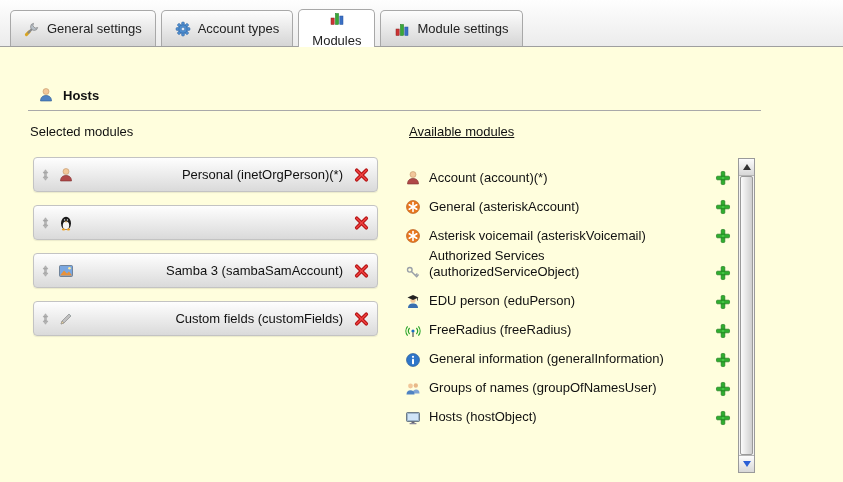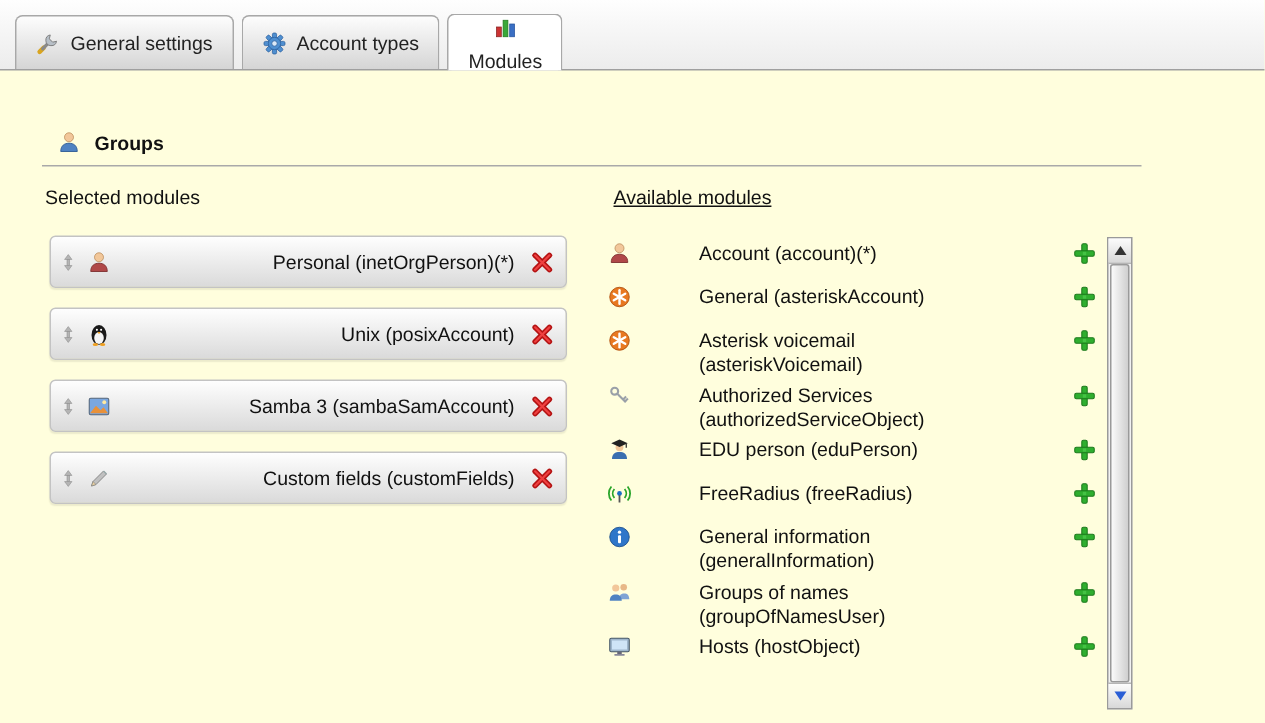--- a/index.html
+++ b/index.html
@@ -41,21 +41,21 @@
     background:linear-gradient(#fefefe,#dadada);
     display:flex;align-items:center;position:relative;box-sizing:border-box;
     box-shadow:0 1px 1px rgba(0,0,0,0.08);
   }
   .handle{position:absolute;left:5px;top:50%;transform:translateY(-50%);cursor:grab;line-height:0;}
   .sel-center{flex:1;display:flex;align-items:center;justify-content:space-between;gap:9px;padding:0 34px 0 24px;}
   .del-btn{position:absolute;right:7px;top:50%;transform:translateY(-50%);cursor:pointer;line-height:0;background:none;border:none;padding:0;}
   .mod-icon{width:16px;height:16px;flex:0 0 16px;line-height:0;}
   
   .available-list{position:absolute;left:405px;top:159px;width:332px;}
-  .avail-row{display:flex;align-items:flex-start;min-height:25px;padding:2px 0;gap:37px;}
+  .avail-row{display:flex;align-items:flex-end;min-height:25px;padding:2px 0;}
   .avail-label{width:263px;padding-left:8px;line-height:1.25;}
   .add-btn{margin-left:auto;margin-right:6px;cursor:pointer;line-height:0;background:none;border:none;padding:0;}
   
   .scrollbar{position:absolute;left:738px;top:158px;width:17px;height:315px;border:1px solid #9a9a9a;background:#f2f2f2;box-sizing:border-box;}
   .sb-btn{height:16px;display:flex;align-items:center;justify-content:center;background:linear-gradient(#fcfcfc,#d8d8d8);cursor:pointer;}
   .sb-btn.up{border-bottom:1px solid #b5b5b5;}
   .sb-btn.down{position:absolute;bottom:0;left:0;right:0;border-top:1px solid #b5b5b5;}
   .tri-up{width:0;height:0;border-left:4px solid transparent;border-right:4px solid transparent;border-bottom:6px solid #333;}
   .tri-down{width:0;height:0;border-left:4px solid transparent;border-right:4px solid transparent;border-top:6px solid #2b5fd6;}
   .sb-thumb{position:absolute;left:1px;right:1px;top:17px;bottom:17px;background:linear-gradient(90deg,#fbfbfb,#cfcfcf);border:1px solid #9a9a9a;border-radius:2px;box-sizing:border-box;cursor:pointer;}
@@ -86,28 +86,36 @@
     <span class="tab-label">Account types</span>
   </div>
     <div class="tab active">
     <span class="tab-icon"><svg viewBox="0 0 16 16" width="16" height="16">
           <rect x="2" y="8" width="3.2" height="6.5" fill="#cc3333" stroke="#882222" stroke-width="0.5"></rect>
           <rect x="6.4" y="3.5" width="3.2" height="11" fill="#39a839" stroke="#1f7a1f" stroke-width="0.5"></rect>
           <rect x="10.8" y="6" width="3.2" height="8.5" fill="#3a6fc4" stroke="#24539e" stroke-width="0.5"></rect>
         </svg></span>
     <span class="tab-label">Modules</span>
   </div>
+    <div class="tab">
+    <span class="tab-icon"><svg viewBox="0 0 16 16" width="16" height="16">
+          <rect x="2" y="8" width="3.2" height="6.5" fill="#cc3333" stroke="#882222" stroke-width="0.5"></rect>
+          <rect x="6.4" y="3.5" width="3.2" height="11" fill="#39a839" stroke="#1f7a1f" stroke-width="0.5"></rect>
+          <rect x="10.8" y="6" width="3.2" height="8.5" fill="#3a6fc4" stroke="#24539e" stroke-width="0.5"></rect>
+        </svg></span>
+    <span class="tab-label">Module settings</span>
+  </div>
   </div>
 
 <div class="section-header">
   <span class="section-icon"><svg viewBox="0 0 16 16" width="16" height="16">
         <circle cx="8" cy="4.5" r="3" fill="#f2c79a" stroke="#b98b5a" stroke-width="0.5"></circle>
         <path d="M2.5 14 c0-4 2.5-5.5 5.5-5.5 s5.5 1.5 5.5 5.5 z" fill="#4f82c2" stroke="#2d5a94" stroke-width="0.6"></path>
       </svg></span>
-  <span>Groups</span>
+  <span>Hosts</span>
 </div>
 <div class="rule"></div>
 
 <div class="col-label-left">Selected modules</div>
 <div class="col-label-right">Available modules</div>
 
 <div class="selected-list">
     <div class="sel-box">
     <span class="handle"><svg viewBox="0 0 16 16" width="13" height="13">
           <g fill="#b5b5b5" stroke="#8f8f8f" stroke-width="0.5">
@@ -145,21 +153,20 @@
     <span class="sel-center">
       <span class="mod-icon"><svg viewBox="0 0 16 16" width="16" height="16">
             <ellipse cx="8" cy="8.3" rx="5" ry="6.6" fill="#1a1a1a"></ellipse>
             <ellipse cx="8" cy="10.4" rx="3.2" ry="4" fill="#f5f5f5"></ellipse>
             <circle cx="6.6" cy="4.9" r="0.7" fill="#fff"></circle>
             <circle cx="9.4" cy="4.9" r="0.7" fill="#fff"></circle>
             <polygon points="7,6.4 9,6.4 8,7.8" fill="#f0a020"></polygon>
             <ellipse cx="5.6" cy="14.6" rx="1.8" ry="1" fill="#f0a020"></ellipse>
             <ellipse cx="10.4" cy="14.6" rx="1.8" ry="1" fill="#f0a020"></ellipse>
           </svg></span>
-      <span class="sel-label">Unix (posixAccount)</span>
     </span>
     <button class="del-btn"><svg viewBox="0 0 16 16" width="17" height="17">
           <g stroke="#b41212" stroke-width="3.4" stroke-linecap="round">
             <path d="M3.5 3.5 L12.5 12.5"></path>
             <path d="M12.5 3.5 L3.5 12.5"></path>
           </g>
           <g stroke="#ef4040" stroke-width="1.4" stroke-linecap="round">
             <path d="M3.5 3.5 L12.5 12.5"></path>
             <path d="M12.5 3.5 L3.5 12.5"></path>
           </g>

